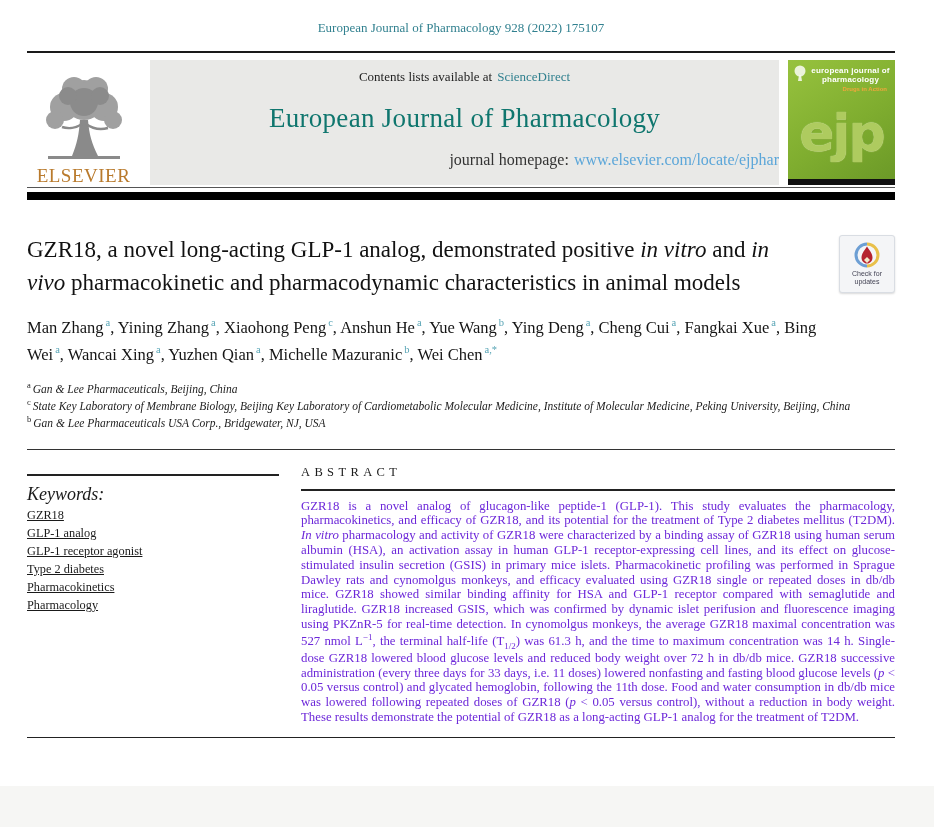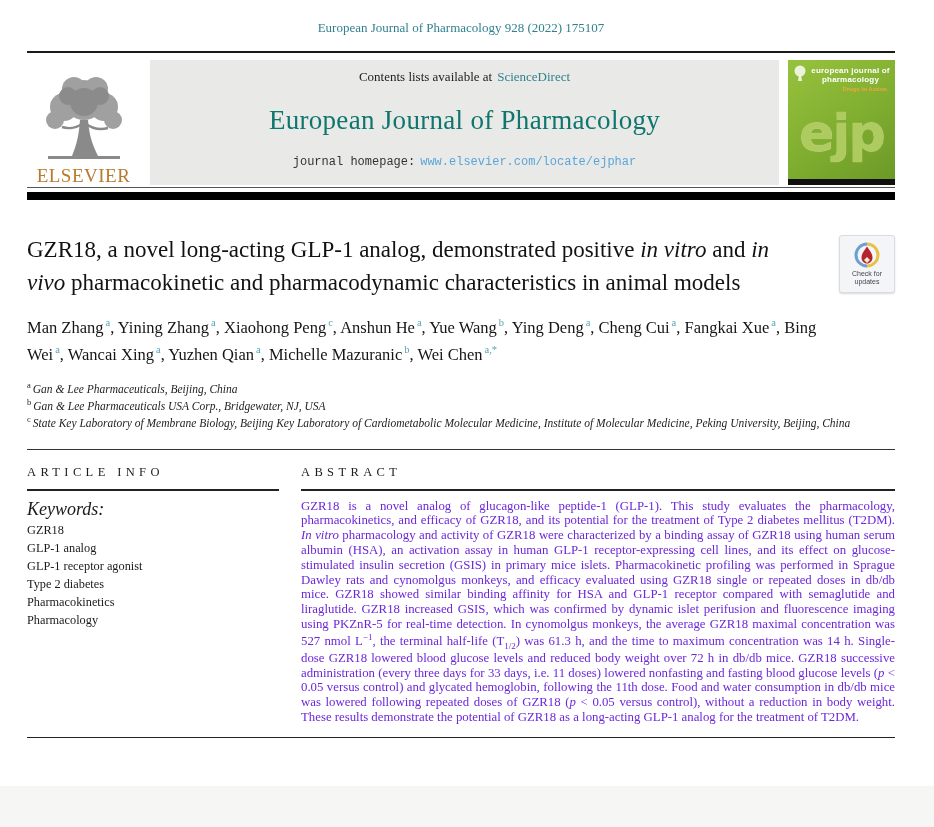--- a/index.html
+++ b/index.html
@@ -31,21 +31,21 @@
   }
   .banner{
     flex:1;margin-left:10px;
     background:#e9e9e7;
     display:flex;flex-direction:column;justify-content:space-between;
     text-align:center;padding:9px 0 16px 0;box-sizing:border-box;
   }
   .contents-line{font-size:13px;color:#222;}
   .sd-link{color:var(--teal);margin-left:5px;text-decoration:none;cursor:pointer;}
   .journal-title{font-size:27px;color:#0f766e;letter-spacing:0.3px;}
-  .homepage-line{font-family:Liberation Mono, monospace;font-size:12px;color:#333;}
+  .homepage-line{font-family:Liberation Serif, serif;font-size:16px;color:#333;text-align:right;}
   .hp-link{color:var(--link-blue);margin-left:5px;text-decoration:none;cursor:pointer;}
   
   .cover{
     width:107px;margin-left:9px;position:relative;
     background:linear-gradient(145deg,#97c23e 0%,#7fad2f 55%,#6a9827 100%);
     overflow:hidden;
   }
   .cover-tree{position:absolute;top:5px;left:5px;opacity:.9;}
   .cover-title{
     position:absolute;top:6px;left:22px;right:4px;
@@ -93,21 +93,21 @@
   .info-rule{height:1.5px;margin-top:17px;background:#333;}
   
   .columns{display:flex;margin-top:15px;}
   .col-left{width:252px;flex:none;}
   .col-right{flex:1;margin-left:22px;}
   .section-heading{
     font-size:12.5px;letter-spacing:0.35em;color:#1c1c1c;
   }
   .heading-rule{height:1.5px;background:#222;margin-top:9px;}
   .keywords-label{font-style:italic;font-size:18px;margin-top:8px;}
-  .keywords div{font-size:12.3px;line-height:1.22;margin-top:3px;}
+  .keywords div{font-size:12.3px;line-height:1.22;margin-top:3px;text-decoration:underline;}
   .abstract-text{
     margin:8px 0 0 0;
     font-size:12.8px;line-height:1.155;
     text-align:justify;color:#6d28d9;
   }
   .abstract-text sup{font-size:9px;}
   .abstract-text sub{font-size:9px;}
   .bottom-rule{height:1.5px;margin-top:12px;background:#222;}
 </style>
 </head>
@@ -181,29 +181,28 @@
       </svg>
       <div class="badge-label">Check for
 updates</div>
     </div>
   </div>
 
   <div class="authors"><span>Man Zhang<sup>a</sup></span>, <span>Yining Zhang<sup>a</sup></span>, <span>Xiaohong Peng<sup>c</sup></span>, <span>Anshun He<sup>a</sup></span>, <span>Yue Wang<sup>b</sup></span>, <span>Ying Deng<sup>a</sup></span>, <span>Cheng Cui<sup>a</sup></span>, <span>Fangkai Xue<sup>a</sup></span>, <span>Bing Wei<sup>a</sup></span>, <span>Wancai Xing<sup>a</sup></span>, <span>Yuzhen Qian<sup>a</sup></span>, <span>Michelle Mazuranic<sup>b</sup></span>, <span>Wei Chen<sup>a,*</sup></span></div>
 
   <div class="affiliations">
       <div class="affil"><sup>a</sup>Gan &amp; Lee Pharmaceuticals, Beijing, China</div>
+      <div class="affil"><sup>c</sup>State Key Laboratory of Membrane Biology, Beijing Key Laboratory of Cardiometabolic Molecular Medicine, Institute of Molecular Medicine, Peking University, Beijing, China</div>
       <div class="affil"><sup>b</sup>Gan &amp; Lee Pharmaceuticals USA Corp., Bridgewater, NJ, USA</div>
-      <div class="affil"><sup>c</sup>State Key Laboratory of Membrane Biology, Beijing Key Laboratory of Cardiometabolic Molecular Medicine, Institute of Molecular Medicine, Peking University, Beijing, China</div>
     </div>
 
   <div class="rule info-rule"></div>
 
   <div class="columns">
     <div class="col-left">
-      <div class="section-heading">ARTICLE INFO</div>
       <div class="heading-rule"></div>
       <div class="keywords-label">Keywords:</div>
       <div class="keywords">
           <div>GZR18</div>
           <div>GLP-1 analog</div>
           <div>GLP-1 receptor agonist</div>
           <div>Type 2 diabetes</div>
           <div>Pharmacokinetics</div>
           <div>Pharmacology</div>
         </div>

